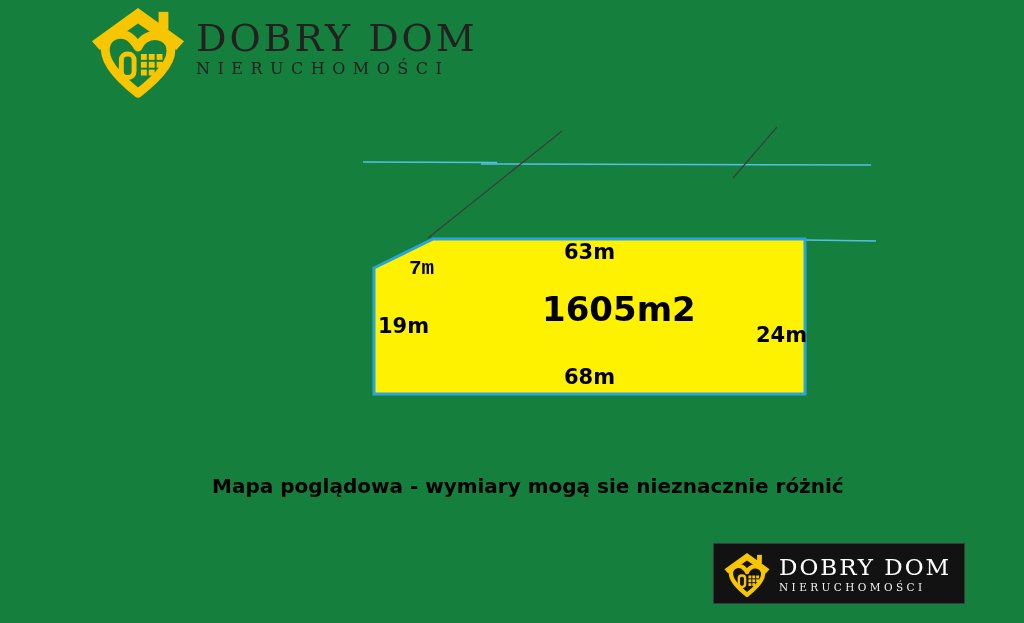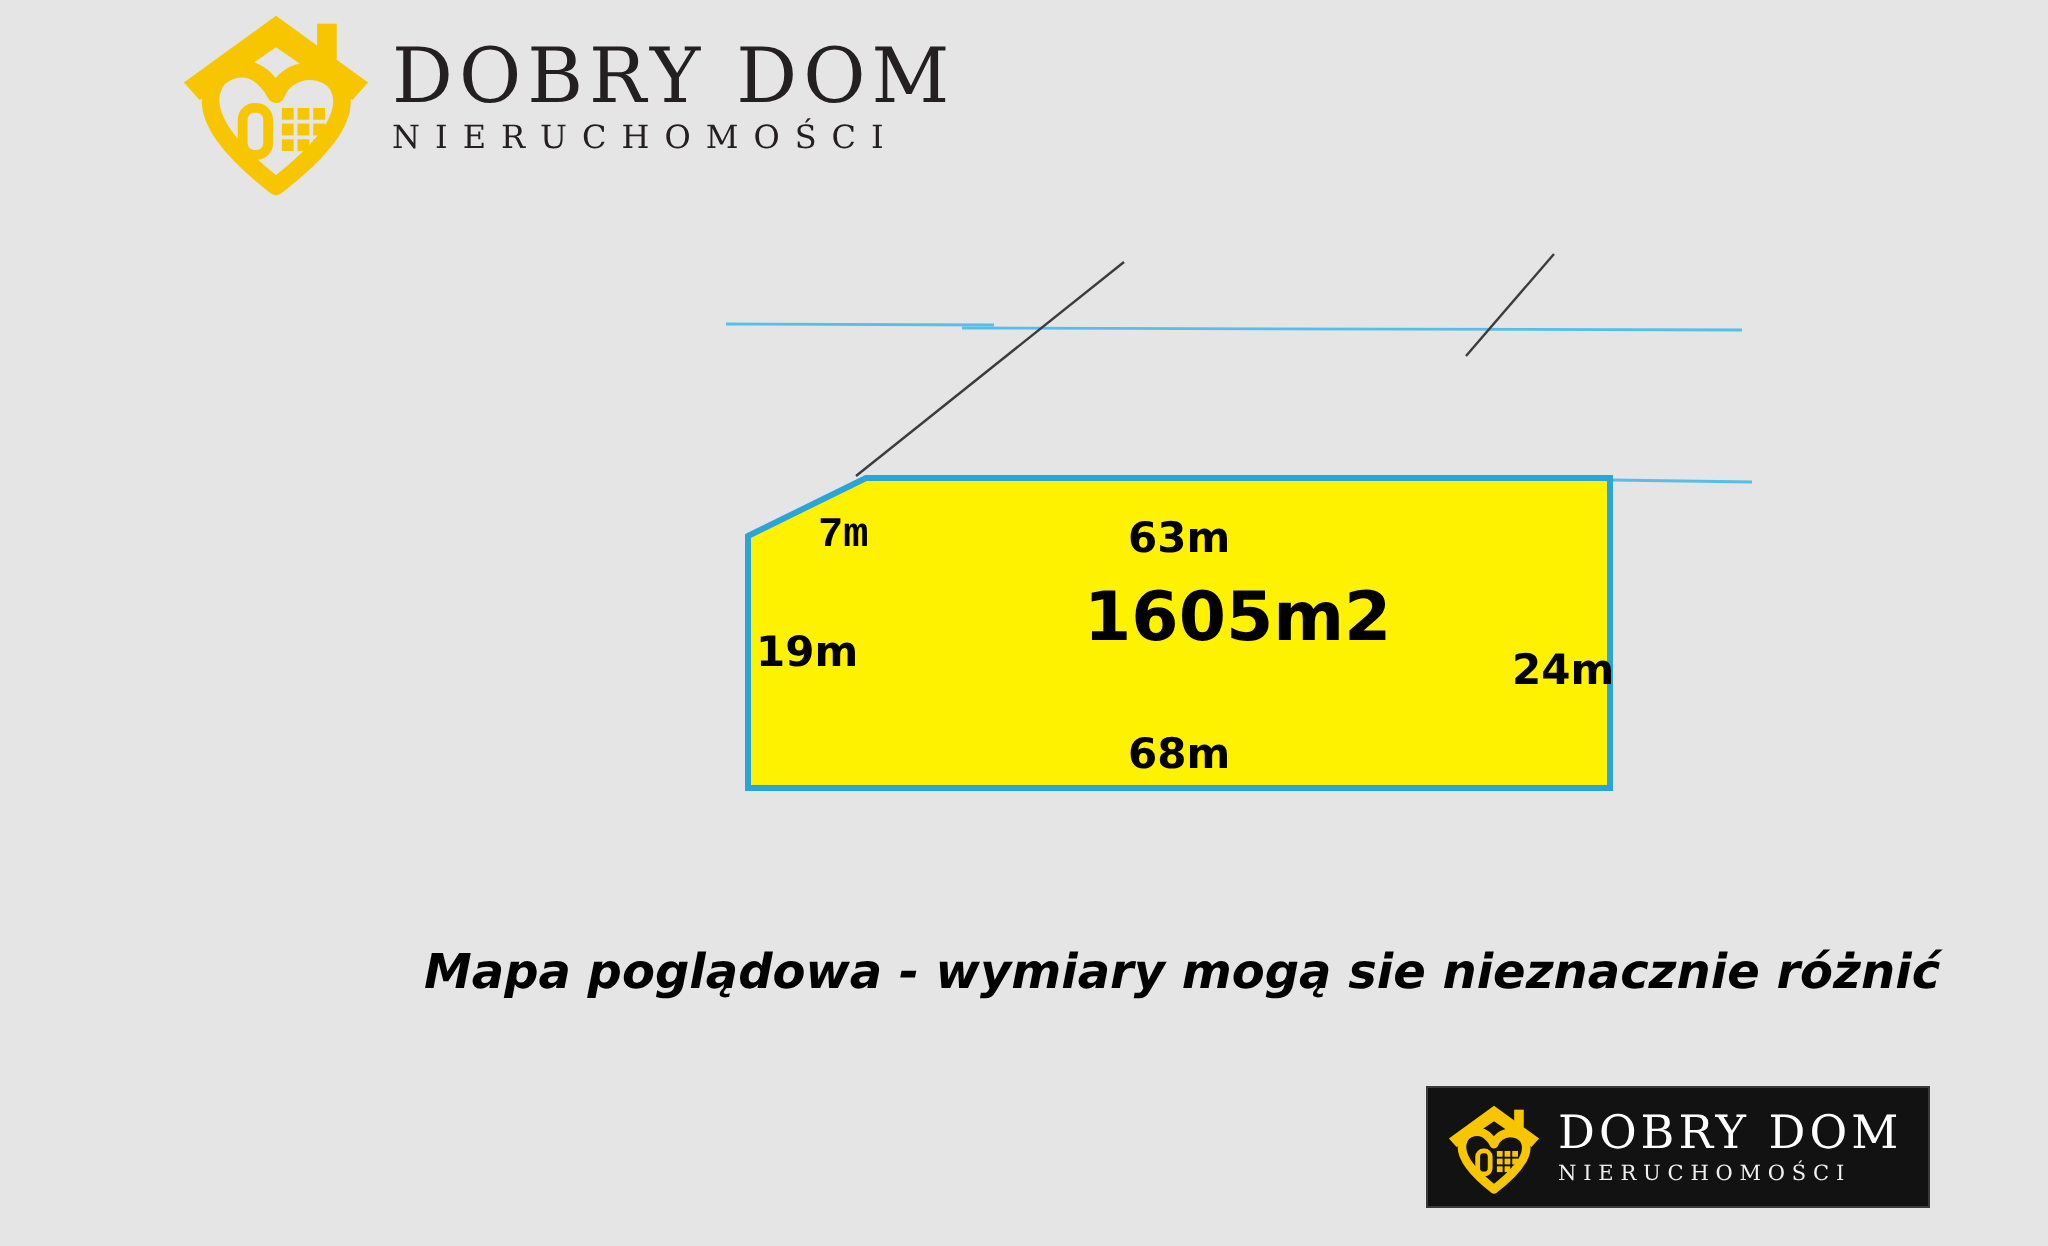--- a/index.html
+++ b/index.html
@@ -1,20 +1,20 @@
 <!DOCTYPE html>
 <html><head>
 <meta charset="utf-8">
 <style>
   html, body { margin: 0; padding: 0; background: #ffffff; }
   .page {
     position: relative;
     width: 1024px;
     height: 623px;
-    background: #e5e5e5;
+    background: #15803d;
     overflow: hidden;
     font-family: "DejaVu Sans", "Liberation Sans", sans-serif;
   }
 
   
   .logo-top {
     position: absolute;
     left: 86px; top: 4px;
     display: flex;
     align-items: flex-start;
@@ -42,21 +42,21 @@
   .map-label {
     position: absolute;
     color: #000000;
     font-weight: bold;
     font-size: 18px;
     line-height: 21px;
     white-space: nowrap;
   }
   .dim { font-size: 21px; line-height: 22px; }
   .area { font-size: 34px; line-height: 30px; }
-  .disclaimer { font-size: 24px; font-style: italic; }
+  .disclaimer { font-size: 20px; }
 
   
   .logo-bottom {
     position: absolute;
     left: 713px; top: 543px;
     width: 252px; height: 61px;
     background: #121212;
     border: 1px solid #3a3a3a;
     box-sizing: border-box;
     display: flex;
@@ -114,21 +114,21 @@
 
     <polygon points="374,268 433,239 805,239 805,394 374,394" stroke-width="3" fill="#FFF200"></polygon>
     <polygon points="374,268 433,239 805,239 805,394 374,394" fill="none" stroke-width="3" stroke="#2AA5DA"></polygon>
 
     <line x1="562" y1="131" x2="428" y2="238" stroke-width="1.2" stroke="#3c3c3c"></line>
     <line x1="777" y1="127" x2="733" y2="178" stroke-width="1.2" stroke="#3c3c3c"></line>
   </svg>
 
 
 
-  <div class="map-label dim" style="left:564px; top:258px;">63m</div>
+  <div class="map-label dim" style="left:564px; top:241px;">63m</div>
   <div class="map-label dim" style="left:409px; top:258px;font-family:Liberation Mono, monospace;">7m</div>
   <div class="map-label dim" style="left:378px; top:315px;text-align:right;">19m</div>
   <div class="map-label area" style="left:542px; top:294px;">1605m2</div>
   <div class="map-label dim" style="left:756px; top:308px;margin-top:16px;">24m</div>
   <div class="map-label dim" style="left:564px; top:366px;">68m</div>
 
   <div class="map-label disclaimer" style="left:212px; top:476px;">Mapa poglądowa - wymiary mogą sie nieznacznie różnić</div>
 
   <div class="logo-bottom">
     <svg class="logo-icon" viewBox="0 0 100 100">

